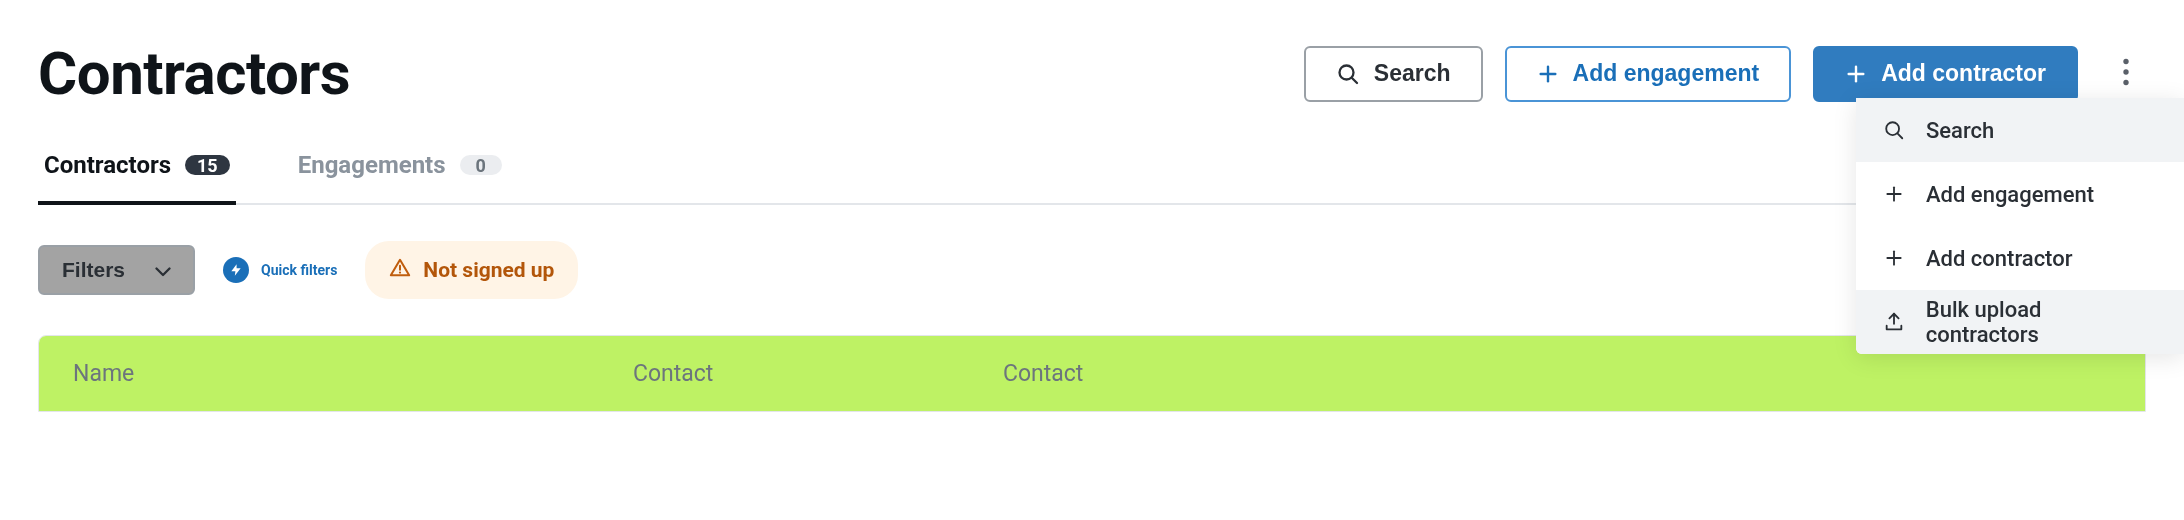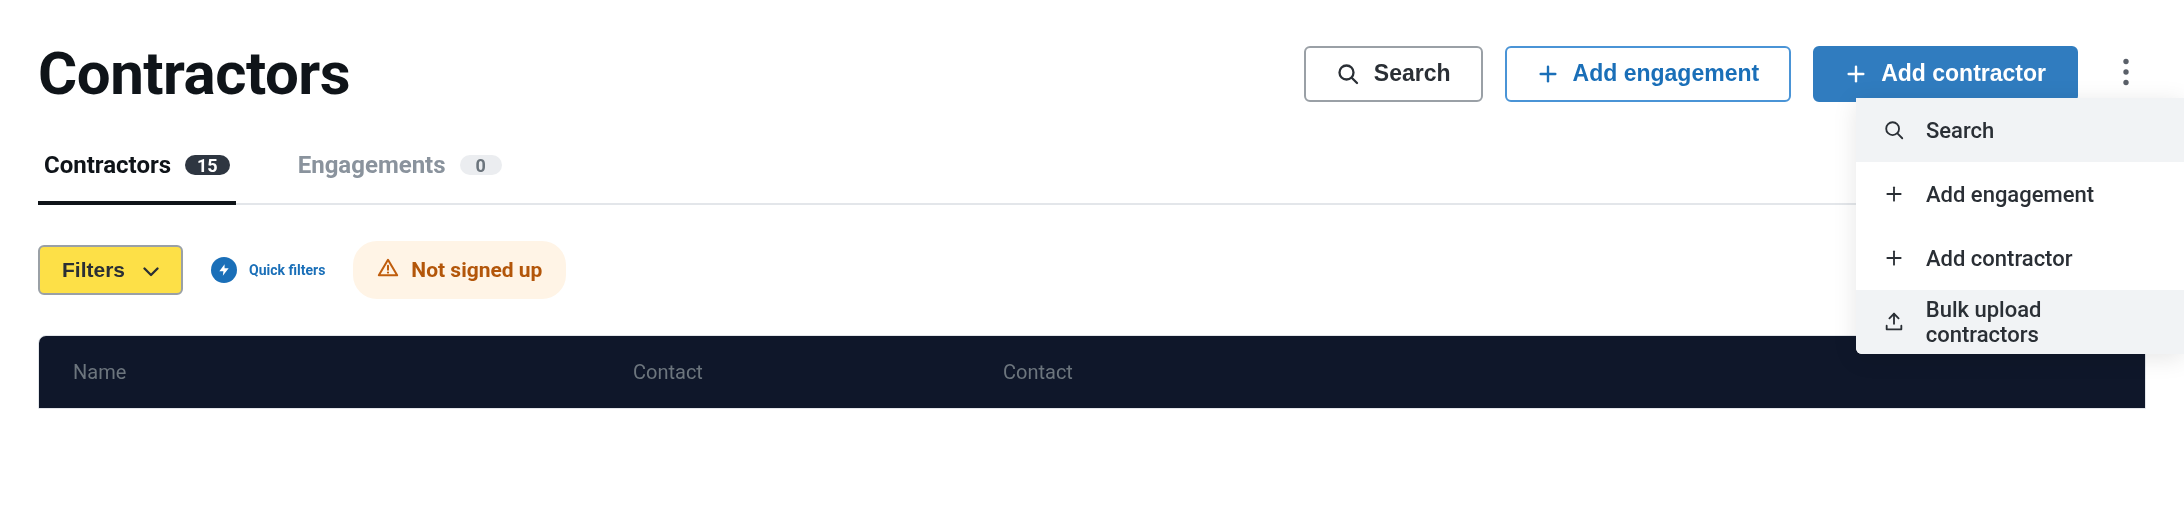--- a/index.html
+++ b/index.html
@@ -120,26 +120,26 @@
     
     .filters-row {
       display: flex;
       align-items: center;
       gap: 28px;
       margin-bottom: 36px;
     }
     .filters-btn {
       display: inline-flex;
       align-items: center;
-      gap: 18px;
+      gap: 30px;
       height: 50px;
       padding: 0 22px;
       border: 2px solid #9aa0a6;
       border-radius: 6px;
-      background: #fde047;
+      background: #a3a3a3;
       font-size: 21px;
       font-weight: 600;
       color: #2a2f35;
       cursor: pointer;
     }
     .quick-filters {
       display: inline-flex;
       align-items: center;
       gap: 12px;
       cursor: pointer;
@@ -171,23 +171,23 @@
     }
 
     
     .table {
       border: 1px solid #e3e6ea;
       border-radius: 8px 8px 0 0;
       overflow: hidden;
     }
     .thead {
       display: flex;
-      background: #0f172a;
+      background: #bef264;
       padding: 24px 34px;
-      font-size: 20px;
+      font-size: 23px;
       color: #6c757d;
     }
     .th-name { flex: 0 0 560px; }
     .th-contact { flex: 0 0 370px; }
     .th-location { flex: 1; }
 
     
     .dropdown {
       position: absolute;
       top: 98px;

